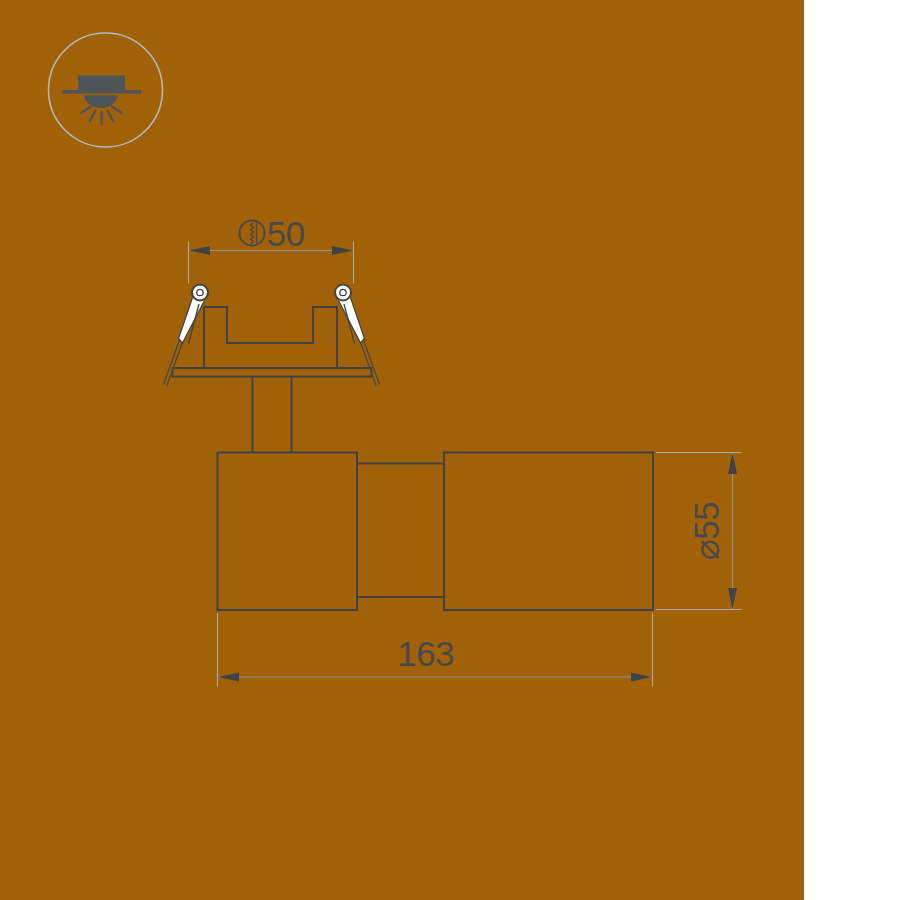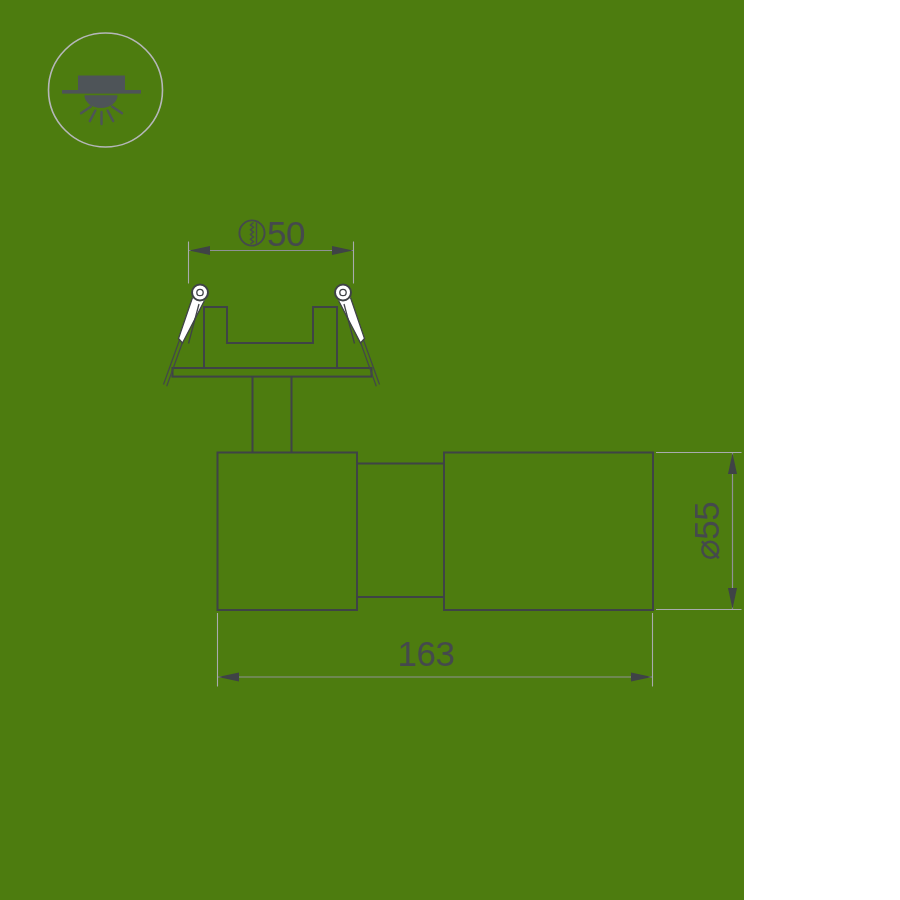--- a/index.html
+++ b/index.html
@@ -6,23 +6,23 @@
     margin: 0;
     padding: 0;
     background: #ffffff;
     width: 900px;
     height: 900px;
     overflow: hidden;
     font-family: "Liberation Sans", "DejaVu Sans", sans-serif;
   }
   #stage {
     position: relative;
-    width: 744px;
+    width: 804px;
     height: 900px;
-    background: #4d7c0f;
+    background: #a16207;
   }
   svg { display: block; }
 
   
   .obj {
     stroke: #3f4346;
     stroke-width: 2;
     fill: none;
     stroke-linejoin: miter;
     stroke-linecap: butt;

